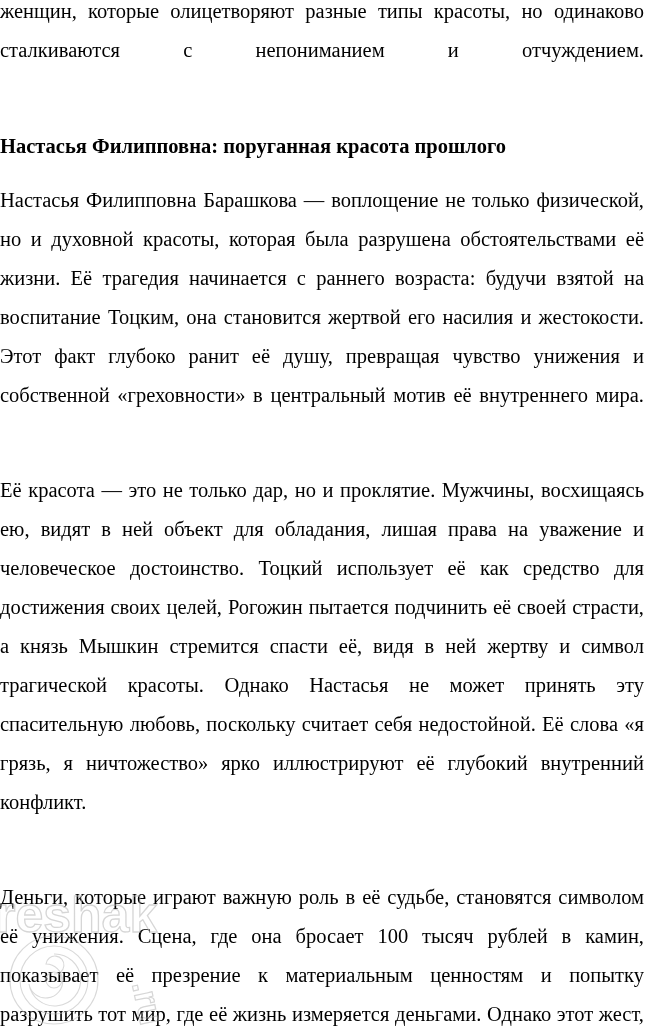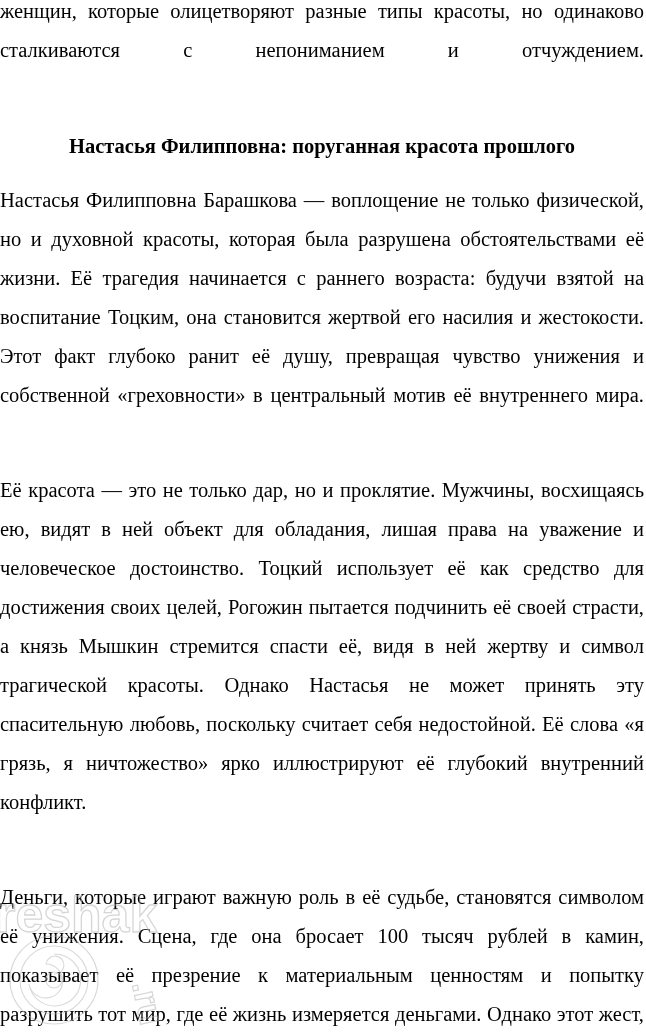--- a/index.html
+++ b/index.html
@@ -64,21 +64,21 @@
     content: "";
     display: inline-block;
     width: 100%;
   }
 
   h2.heading {
     margin: 0 0 15px 0;
     font-size: 20.5px;
     line-height: 39px;
     font-weight: bold;
-    text-align: center;
+    text-align: left;
   }
 
   
   p.continuation {
     margin-bottom: 18px;
   }
 
   
   h2 { font-weight: bold; }
 </style>

